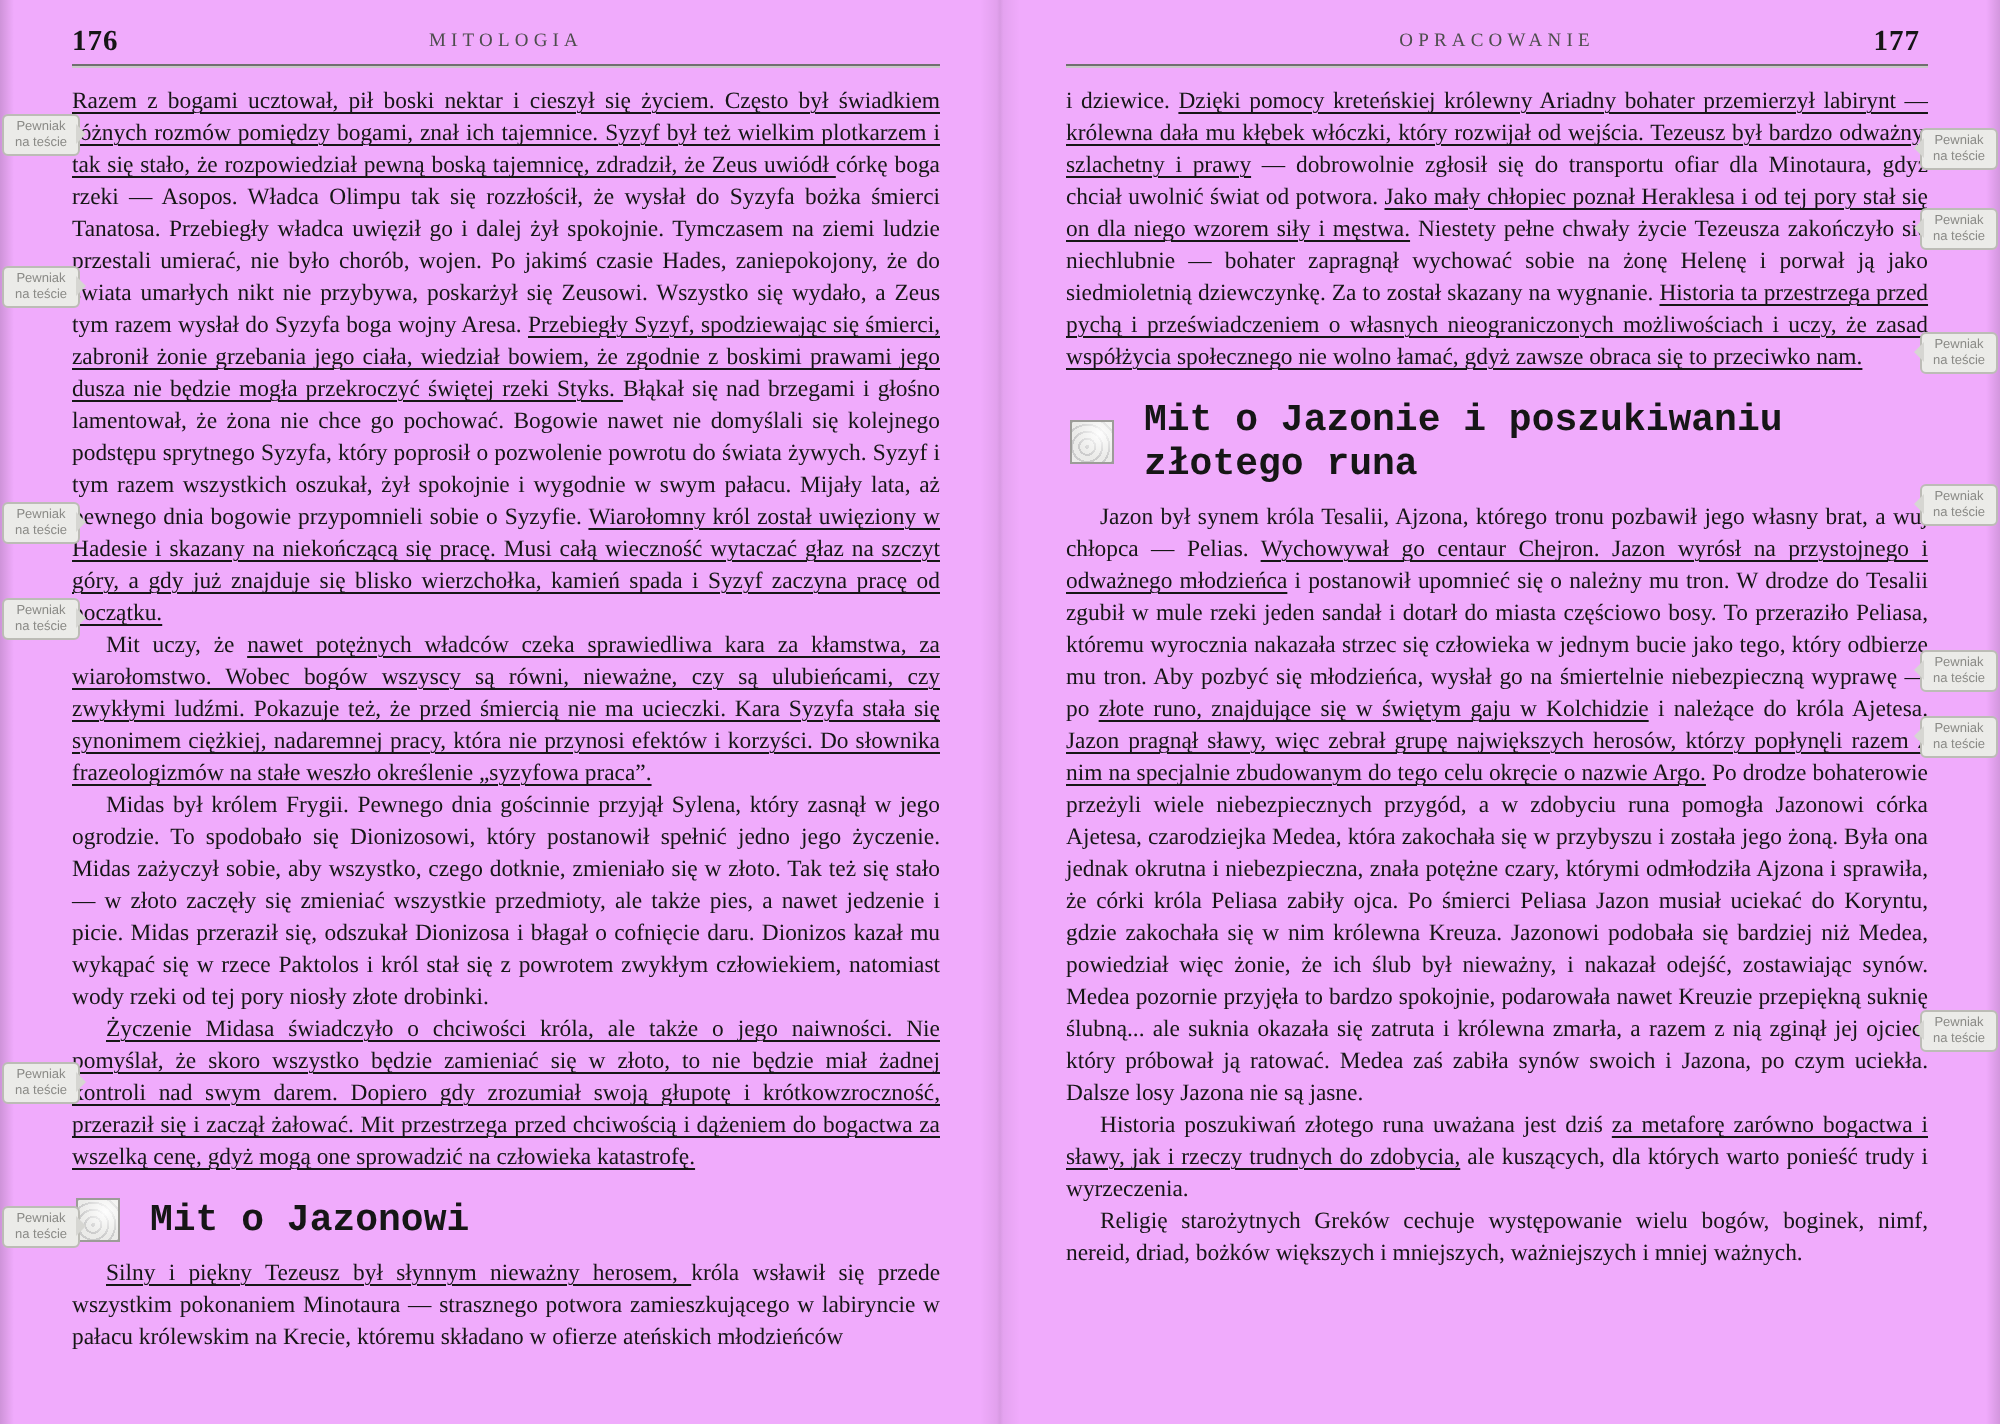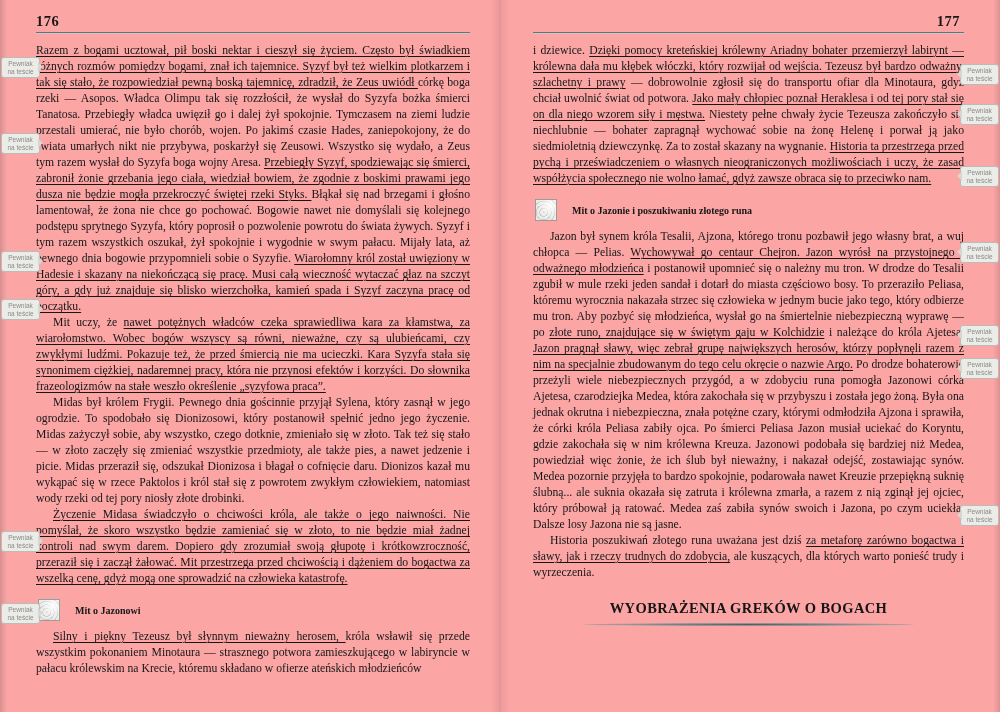--- a/index.html
+++ b/index.html
@@ -1,21 +1,21 @@
 <!DOCTYPE html>
 <html lang="pl"><head>
 <meta charset="utf-8">
 <style>
   html,body{margin:0;padding:0;}
   body{
     width:1000px;height:712px;background:#fdfdfc;color:#161616;
     font-family:"Liberation Serif","DejaVu Serif",serif;
     position:relative;overflow:hidden;
   }
-  .spread{display:flex;width:1000px;height:712px;position:relative;background:#fca5a5;}
+  .spread{display:flex;width:1000px;height:712px;position:relative;background:#f0abfc;}
   .page{width:500px;height:712px;position:relative;box-sizing:border-box;}
   .page-left{padding:13px 30px 0 36px;}
   .page-right{padding:13px 36px 0 33px;}
 
   .pg-header{position:relative;height:17px;}
   .pg-num{font-weight:bold;font-size:14.5px;letter-spacing:.5px;position:absolute;top:0;}
   .pg-num-l{left:0;}
   .pg-num-r{right:4px;}
   .pg-title{position:absolute;left:0;right:0;top:3px;text-align:center;
     font-size:9.5px;letter-spacing:2.6px;color:#4d4d4d;}
@@ -25,21 +25,21 @@
   .para{margin:0;font-size:11.7px;line-height:16px;text-align:justify;}
   .para.ind{text-indent:17px;}
   .run-u{text-decoration:underline;text-underline-offset:2px;text-decoration-thickness:.8px;}
   .run-b{font-weight:normal;}
 
   .mit-h{display:flex;align-items:center;gap:15px;margin:12px 0 8px 2px;}
   .orn{width:22px;height:22px;flex:0 0 22px;box-sizing:border-box;border:1px solid #9c9c98;
     background:
       radial-gradient(circle at 68% 30%, rgba(255,255,255,.95), rgba(255,255,255,0) 62%),
       repeating-radial-gradient(circle at 38% 62%, #cccccc 0 1px, #ebebe9 1px 3.5px);}
-  .mit-h-t{font-weight:bold;font-size:10px;}
+  .mit-h-t{font-weight:bold;font-size:19px;font-family:Liberation Mono, monospace;}
 
   .chapter{margin:19px 0 13px;}
   .chapter-t{text-align:center;font-weight:bold;font-size:14.5px;letter-spacing:.4px;}
   .chapter-rule{height:3px;width:77%;margin:6px auto 0;border-radius:50%;
     background:radial-gradient(ellipse at center, #5a5a5a 0%, #9a9a9a 55%, rgba(154,154,154,0) 98%);}
 
   .badge{position:absolute;width:37px;height:19px;z-index:3;
     background:#ebebe8;border:1px solid #bcbcb6;border-radius:3px;
     display:flex;flex-direction:column;align-items:center;justify-content:center;
     font-family:"Liberation Sans","DejaVu Sans",sans-serif;font-size:6.5px;line-height:7.5px;
@@ -60,20 +60,21 @@
     background:linear-gradient(to left, rgba(0,0,0,.12), rgba(0,0,0,0));}
 </style>
 </head>
 <body>
 
 <div class="spread">
 
   <div class="page page-left">
     <div class="pg-header">
       <span class="pg-num pg-num-l">176</span>
+      <span class="pg-title">MITOLOGIA</span>
     </div>
     <div class="hdr-rule"></div>
     <div class="page-body">
         <p class="para"><span class="run-u ">Razem z bogami ucztował, pił boski nektar i cieszył się życiem. Często był świadkiem różnych rozmów pomiędzy bogami, znał ich tajemnice. Syzyf był też wielkim plotkarzem i tak się stało, że rozpowiedział pewną boską tajemnicę, zdradził, że Zeus uwiódł </span><span>córkę boga rzeki — Asopos. Władca Olimpu tak się rozzłościł, że wysłał do Syzyfa bożka śmierci Tanatosa. Przebiegły władca uwięził go i dalej żył spokojnie. Tymczasem na ziemi ludzie przestali umierać, nie było chorób, wojen. Po jakimś czasie Hades, zaniepokojony, że do świata umarłych nikt nie przybywa, poskarżył się Zeusowi. Wszystko się wydało, a Zeus tym razem wysłał do Syzyfa boga wojny Aresa. </span><span class="run-u ">Przebiegły Syzyf, spodziewając się śmierci, zabronił żonie grzebania jego ciała, wiedział bowiem, że zgodnie z boskimi prawami jego dusza nie będzie mogła przekroczyć świętej rzeki Styks. </span><span>Błąkał się nad brzegami i głośno lamentował, że żona nie chce go pochować. Bogowie nawet nie domyślali się kolejnego podstępu sprytnego Syzyfa, który poprosił o pozwolenie powrotu do świata żywych. Syzyf i tym razem wszystkich oszukał, żył spokojnie i wygodnie w swym pałacu. Mijały lata, aż pewnego dnia bogowie przypomnieli sobie o Syzyfie. </span><span class="run-u ">Wiarołomny król został uwięziony w Hadesie i skazany na niekończącą się pracę. Musi całą wieczność wytaczać głaz na szczyt góry, a gdy już znajduje się blisko wierzchołka, kamień spada i Syzyf zaczyna pracę od początku.</span></p>
         <p class="para ind"><span class="run-b">Mit uczy, </span><span>że </span><span class="run-u ">nawet potężnych władców czeka sprawiedliwa kara za kłamstwa, za wiarołomstwo. Wobec bogów wszyscy są równi, nieważne, czy są ulubieńcami, czy zwykłymi ludźmi. Pokazuje też, że przed śmiercią nie ma ucieczki. Kara Syzyfa stała się synonimem ciężkiej, nadaremnej pracy, która nie przynosi efektów i korzyści. Do słownika frazeologizmów na stałe weszło określenie „syzyfowa praca”.</span></p>
         <p class="para ind"><span>Midas był królem Frygii. Pewnego dnia gościnnie przyjął Sylena, który zasnął w jego ogrodzie. To spodobało się Dionizosowi, który postanowił spełnić jedno jego życzenie. Midas zażyczył sobie, aby wszystko, czego dotknie, zmieniało się w złoto. Tak też się stało — w złoto zaczęły się zmieniać wszystkie przedmioty, ale także pies, a nawet jedzenie i picie. Midas przeraził się, odszukał Dionizosa i błagał o cofnięcie daru. Dionizos kazał mu wykąpać się w rzece Paktolos i król stał się z powrotem zwykłym człowiekiem, natomiast wody rzeki od tej pory niosły złote drobinki.</span></p>
         <p class="para ind"><span class="run-u ">Życzenie Midasa świadczyło o chciwości króla, ale także o jego naiwności. Nie pomyślał, że skoro wszystko będzie zamieniać się w złoto, to nie będzie miał żadnej kontroli nad swym darem. Dopiero gdy zrozumiał swoją głupotę i krótkowzroczność, przeraził się i zaczął żałować. Mit przestrzega przed chciwością i dążeniem do bogactwa za wszelką cenę, gdyż mogą one sprowadzić na człowieka katastrofę.</span></p>
         <div class="mit-h">
           <span class="orn"></span>
           <span class="mit-h-t">Mit o Jazonowi</span>
@@ -101,35 +102,33 @@
         <span>na teście</span>
       </div>
       <div class="badge badge-l" style="top: 603px;">
         <span>Pewniak</span>
         <span>na teście</span>
       </div>
     </div>
 
   <div class="page page-right">
     <div class="pg-header">
+      <span class="pg-title">OPRACOWANIE</span>
       <span class="pg-num pg-num-r">177</span>
     </div>
     <div class="hdr-rule"></div>
     <div class="page-body">
         <p class="para"><span>i dziewice. </span><span class="run-u ">Dzięki pomocy kreteńskiej królewny Ariadny bohater przemierzył labirynt — królewna dała mu kłębek włóczki, który rozwijał od wejścia. Tezeusz był bardzo odważny, szlachetny i prawy</span><span> — dobrowolnie zgłosił się do transportu ofiar dla Minotaura, gdyż chciał uwolnić świat od potwora. </span><span class="run-u ">Jako mały chłopiec poznał Heraklesa i od tej pory stał się on dla niego wzorem siły i męstwa.</span><span> Niestety pełne chwały życie Tezeusza zakończyło się niechlubnie — bohater zapragnął wychować sobie na żonę Helenę i porwał ją jako siedmioletnią dziewczynkę. Za to został skazany na wygnanie. </span><span class="run-u ">Historia ta przestrzega przed pychą i przeświadczeniem o własnych nieograniczonych możliwościach i uczy, że zasad współżycia społecznego nie wolno łamać, gdyż zawsze obraca się to przeciwko nam.</span></p>
         <div class="mit-h">
           <span class="orn"></span>
           <span class="mit-h-t">Mit o Jazonie i poszukiwaniu złotego runa</span>
         </div>
         <p class="para ind"><span>Jazon był </span><span class="run-b">synem króla Tesalii, Ajzona, którego tronu pozbawił jego własny brat, </span><span>a wuj chłopca — Pelias. </span><span class="run-u ">Wychowywał go centaur Chejron. Jazon wyrósł na przystojnego i odważnego młodzieńca</span><span> i postanowił upomnieć się o należny mu tron. W drodze do Tesalii zgubił w mule rzeki jeden sandał i dotarł do miasta częściowo bosy. To przeraziło Peliasa, któremu </span><span class="run-b">wyrocznia nakazała strzec się człowieka w jednym bucie </span><span>jako tego, który odbierze mu tron. Aby pozbyć się młodzieńca, wysłał go na śmiertelnie niebezpieczną wyprawę — po </span><span class="run-u ">złote runo, znajdujące się w świętym gaju w Kolchidzie</span><span> i należące do króla Ajetesa. </span><span class="run-u ">Jazon pragnął sławy, więc zebrał grupę największych herosów, którzy popłynęli razem z nim na specjalnie zbudowanym do tego celu okręcie o nazwie Argo.</span><span> Po drodze bohaterowie przeżyli wiele niebezpiecznych przygód, a w zdobyciu runa pomogła Jazonowi </span><span class="run-b">córka Ajetesa, czarodziejka Medea, </span><span>która zakochała się w przybyszu i została jego żoną. Była ona jednak okrutna i niebezpieczna, znała potężne czary, którymi odmłodziła Ajzona i sprawiła, że córki króla Peliasa zabiły ojca. Po śmierci Peliasa Jazon musiał uciekać do Koryntu, gdzie zakochała się w nim królewna Kreuza. Jazonowi podobała się bardziej niż Medea, powiedział więc żonie, że ich ślub był nieważny, i nakazał odejść, zostawiając synów. Medea pozornie przyjęła to bardzo spokojnie, podarowała nawet Kreuzie przepiękną suknię ślubną... ale suknia okazała się zatruta i królewna zmarła, a razem z nią zginął jej ojciec, który próbował ją ratować. Medea zaś zabiła synów swoich i Jazona, po czym uciekła. Dalsze losy Jazona nie są jasne.</span></p>
         <p class="para ind"><span>Historia poszukiwań złotego runa uważana jest dziś </span><span class="run-u ">za metaforę zarówno bogactwa i sławy, jak i rzeczy trudnych do zdobycia,</span><span> ale kuszących, dla których warto ponieść trudy i wyrzeczenia.</span></p>
-        <div class="chapter">
-          <div class="chapter-t">WYOBRAŻENIA GREKÓW O BOGACH</div>
-          <div class="chapter-rule"></div>
-        </div>
+        <p class="para ind"><span>Religię starożytnych Greków cechuje występowanie wielu bogów, boginek, nimf, nereid, driad, bożków większych i mniejszych, ważniejszych i mniej ważnych.</span></p>
       </div>
   <div class="badge badge-r" style="top: 64px;">
         <span>Pewniak</span>
         <span>na teście</span>
       </div>
       <div class="badge badge-r" style="top: 104px;">
         <span>Pewniak</span>
         <span>na teście</span>
       </div>
       <div class="badge badge-r" style="top: 166px;">

